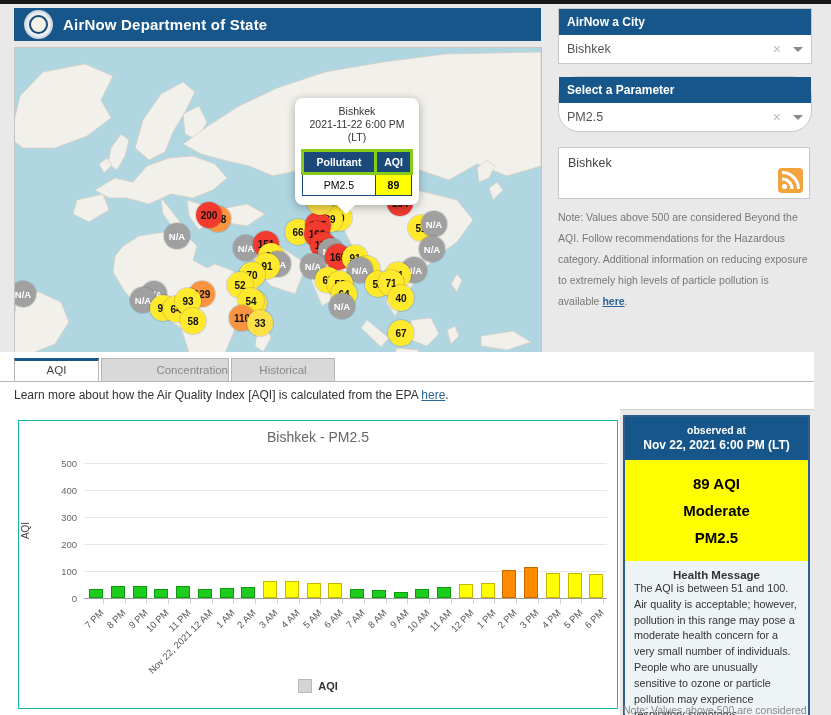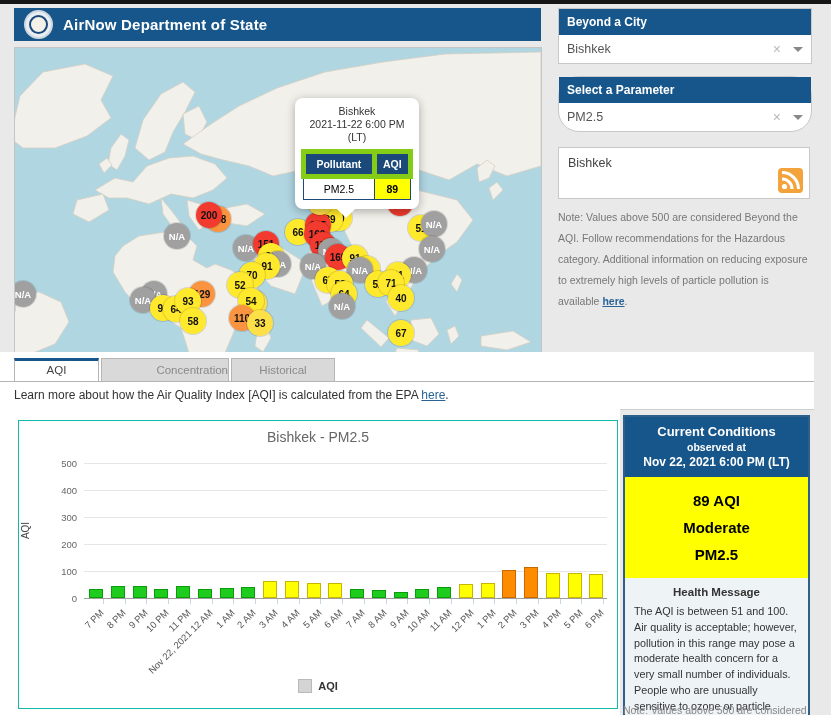--- a/index.html
+++ b/index.html
@@ -24,21 +24,21 @@
   .marker.yellow{background:#ffe92c;}
   .marker.orange{background:#fa9441;}
   .marker.red{background:#f23a2e;}
   .marker.na{background:#a0a0a0;color:#fff;font-size:9.5px;}
 
   
   #map-popup{left:280px;top:50px;width:112px;background:#fff;border-radius:8px;box-shadow:0 2px 10px rgba(0,0,0,.3);padding:7px 6px 9px 6px;z-index:50;text-align:center;}
   #map-popup:after{content:"";position:absolute;left:42px;bottom:-9px;border:9px solid transparent;border-top-color:#fff;border-bottom-width:0;}
   .popup-line{font-size:10.5px;color:#333;line-height:13px;}
   #popup-table{width:100%;border-collapse:collapse;margin-top:5px;}
-  #popup-table th{background:#1b4a7a;color:#fff;font-size:10.5px;padding:4px 2px;border:5px solid #84cc16;}
+  #popup-table th{background:#1b4a7a;color:#fff;font-size:10.5px;padding:4px 2px;border:3px solid #84cc16;}
   #popup-table td{font-size:10.5px;padding:4px 2px;border:1px solid #1b4a7a;background:#fff;}
   #popup-table td.aqi-cell{background:#ffff00;font-weight:bold;}
 
   
   .select-widget{left:558px;width:252px;border:1px solid #c8c8c8;background:#fff;}
   .select-header{background:#17568a;color:#fff;font-weight:bold;font-size:12px;padding:6px 8px;}
   .select-body{display:flex;align-items:center;height:28px;padding:0 8px;}
   .select-value{flex:1;font-size:12.5px;color:#555;}
   .clear-x{color:#b9b9b9;font-size:14px;margin-right:12px;cursor:pointer;}
   .caret{width:0;height:0;border:5px solid transparent;border-top-color:#888;margin-top:5px;cursor:pointer;}
@@ -82,21 +82,21 @@
 
   
   #conditions-panel{left:623px;top:415px;width:187px;border:2px solid #2e5f8a;background:#eef3f6;box-sizing:border-box;}
   #cond-header{background:#17568a;color:#fff;text-align:center;padding:6px 4px 7px 4px;}
   #cond-title{font-size:13px;font-weight:bold;line-height:17px;}
   #cond-observed{font-size:10.5px;font-weight:bold;line-height:14px;}
   #cond-datetime{font-size:12px;font-weight:bold;line-height:16px;}
   #cond-yellow{background:#ffff00;text-align:center;padding:10px 4px;}
   #cond-yellow div{font-size:15px;font-weight:bold;line-height:27px;color:#000;}
   #cond-health{padding:8px 9px 10px 9px;background:#eef3f6;}
-  #health-title{text-align:center;font-size:11.5px;font-weight:bold;color:#333;margin-bottom:6px;}
+  #health-title{text-align:center;font-size:11.5px;font-weight:bold;color:#333;}
   #health-text{font-size:10.8px;color:#333;line-height:15.8px;}
   #cond-footnote{left:623px;top:700px;width:187px;font-size:10.5px;color:#888;line-height:20px;}
 </style>
 </head>
 <body>
 
 <div id="app">
 
   <div class="abs" id="top-strip"></div>
 
@@ -207,21 +207,21 @@
         <tr>
           <td>PM2.5</td>
           <td class="aqi-cell">89</td>
         </tr>
       </tbody>
         </table>
     </div>
   </div>
 
   <div class="abs select-widget" id="city-widget">
-    <div class="select-header">Beyond a City</div>
+    <div class="select-header">AirNow a City</div>
     <div class="select-body">
       <span class="select-value">Bishkek</span>
       <span class="clear-x">×</span>
       <span class="caret"></span>
     </div>
   </div>
 
   <div class="abs select-widget" id="param-widget">
     <div class="select-header">Select a Parameter</div>
     <div class="select-body">
@@ -354,21 +354,20 @@
         </div>
       <div id="chart-legend">
         <span id="legend-swatch"></span>
         <span id="legend-label">AQI</span>
       </div>
     </div>
   </div>
 
   <div class="abs" id="conditions-panel">
     <div id="cond-header">
-      <div id="cond-title">Current Conditions</div>
       <div id="cond-observed">observed at</div>
       <div id="cond-datetime">Nov 22, 2021 6:00 PM (LT)</div>
     </div>
     <div id="cond-yellow">
       <div>89 AQI</div>
       <div>Moderate</div>
       <div>PM2.5</div>
     </div>
     <div id="cond-health">
       <div id="health-title">Health Message</div>

